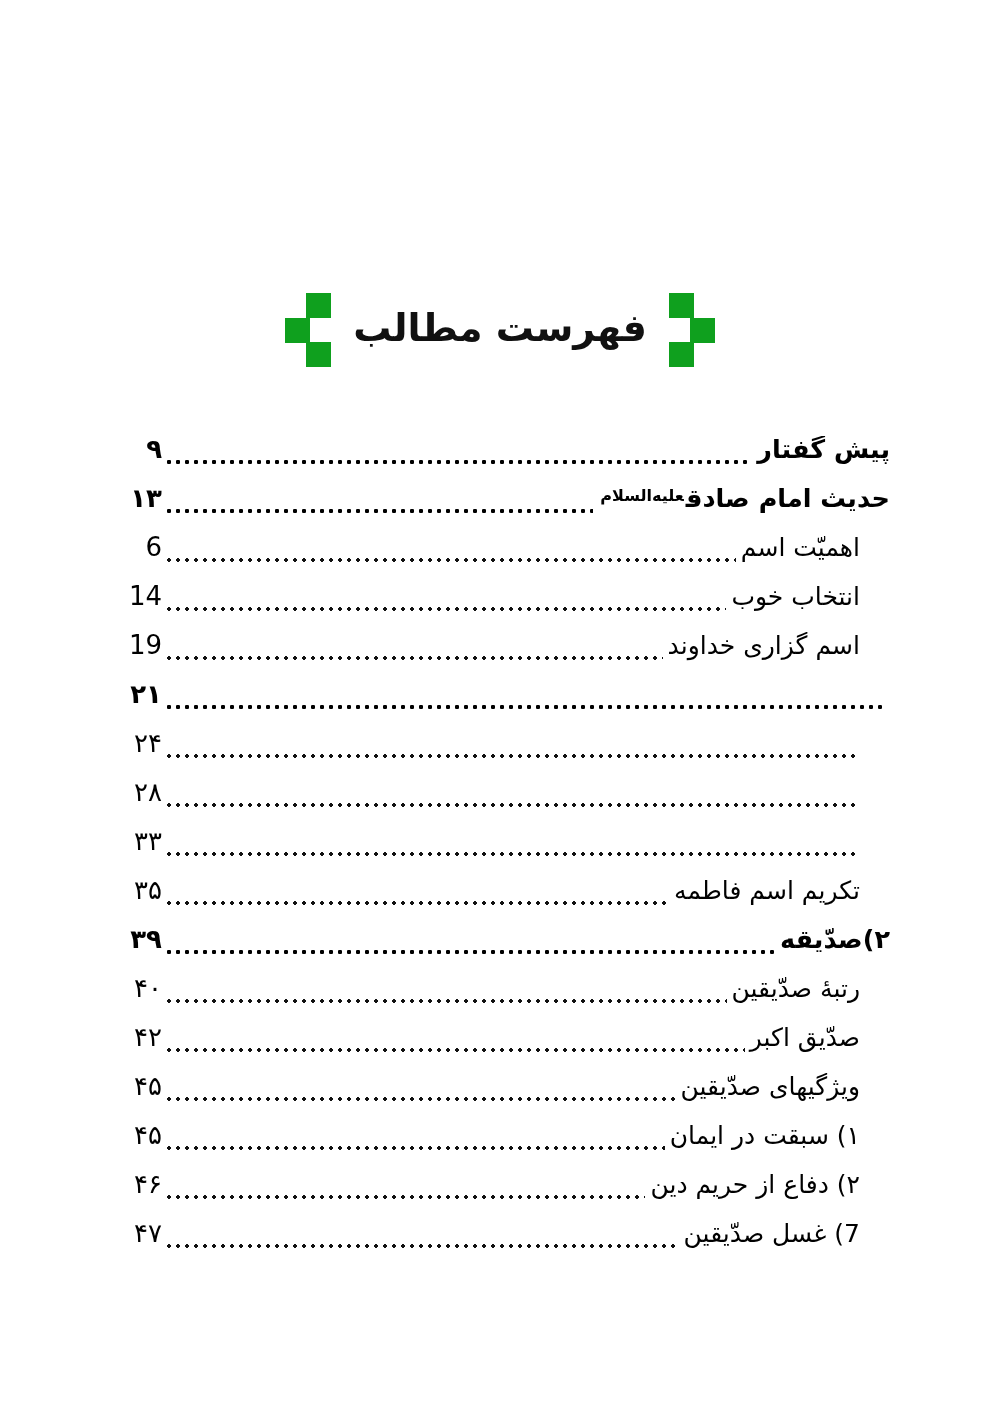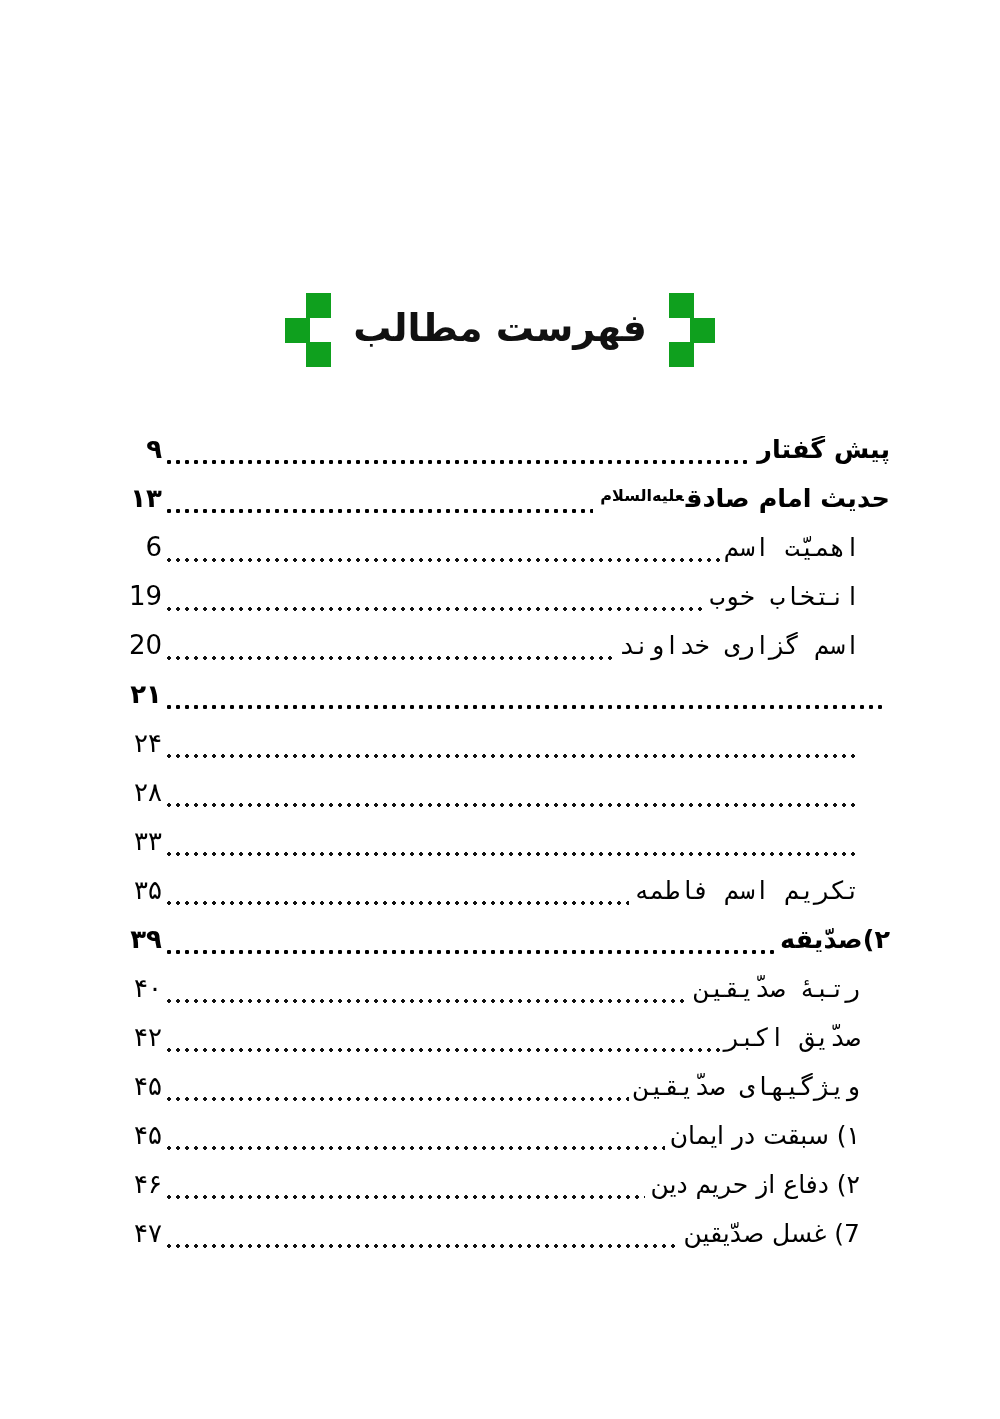--- a/index.html
+++ b/index.html
@@ -98,21 +98,20 @@
     padding-bottom: 2px;
   }
 
   .toc-row.level-chapter .row-title {
     font-weight: bold;
     font-size: 25.5px;
   }
 
   .toc-row.level-sub .row-title {
     font-weight: normal;
-    font-family: Liberation Mono, monospace;
   }
 
   
   .toc-row.level-sub  { padding-right: 30px; }
   .toc-row.level-sub2 { padding-right: 30px; }
 
   .leader {
     flex: 1 1 auto;
     min-width: 10px;
     height: 1em;
@@ -194,26 +193,26 @@
         <span class="row-page">۱۳</span>
       </div>
       <div class="toc-row level-sub">
         <span class="row-title">اهمیّت اسم</span>
         <span class="leader"></span>
         <span class="row-page">6</span>
       </div>
       <div class="toc-row level-sub">
         <span class="row-title">انتخاب خوب</span>
         <span class="leader"></span>
+        <span class="row-page">14</span>
+      </div>
+      <div class="toc-row level-sub">
+        <span class="row-title">اسم گزاری خداوند</span>
+        <span class="leader"></span>
         <span class="row-page">19</span>
-      </div>
-      <div class="toc-row level-sub">
-        <span class="row-title">اسم گزاری خداوند</span>
-        <span class="leader"></span>
-        <span class="row-page">20</span>
       </div>
       <div class="toc-row level-chapter">
         <span class="leader"></span>
         <span class="row-page">۲۱</span>
       </div>
       <div class="toc-row level-sub">
         <span class="leader"></span>
         <span class="row-page">۲۴</span>
       </div>
       <div class="toc-row level-sub">

